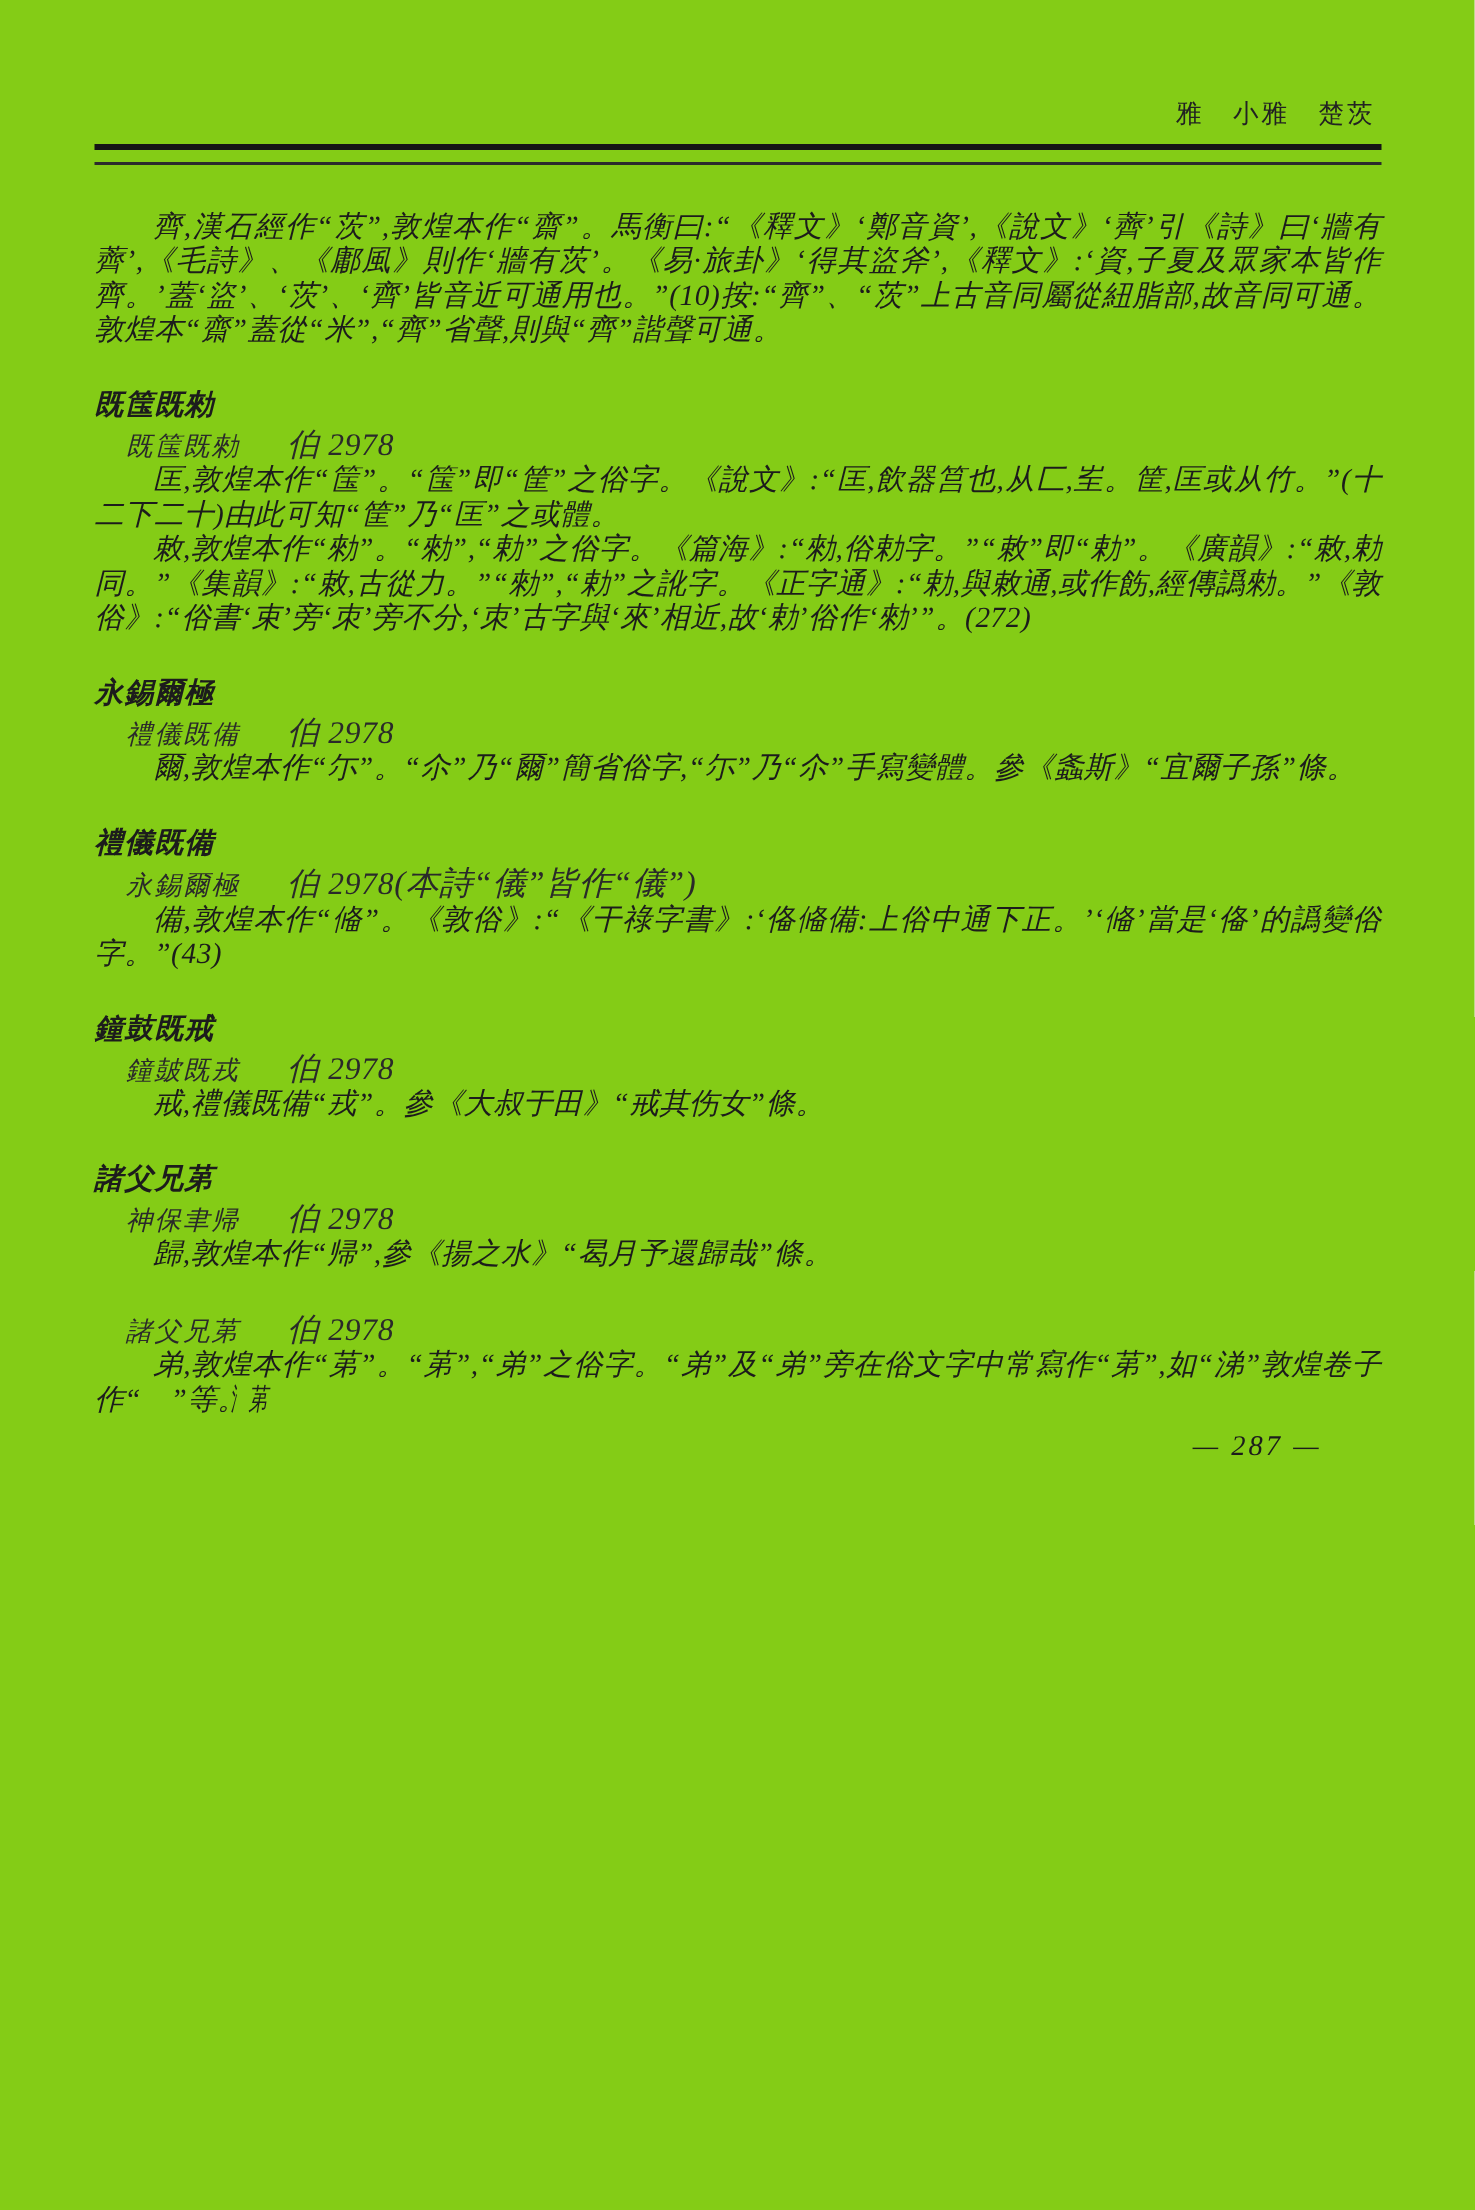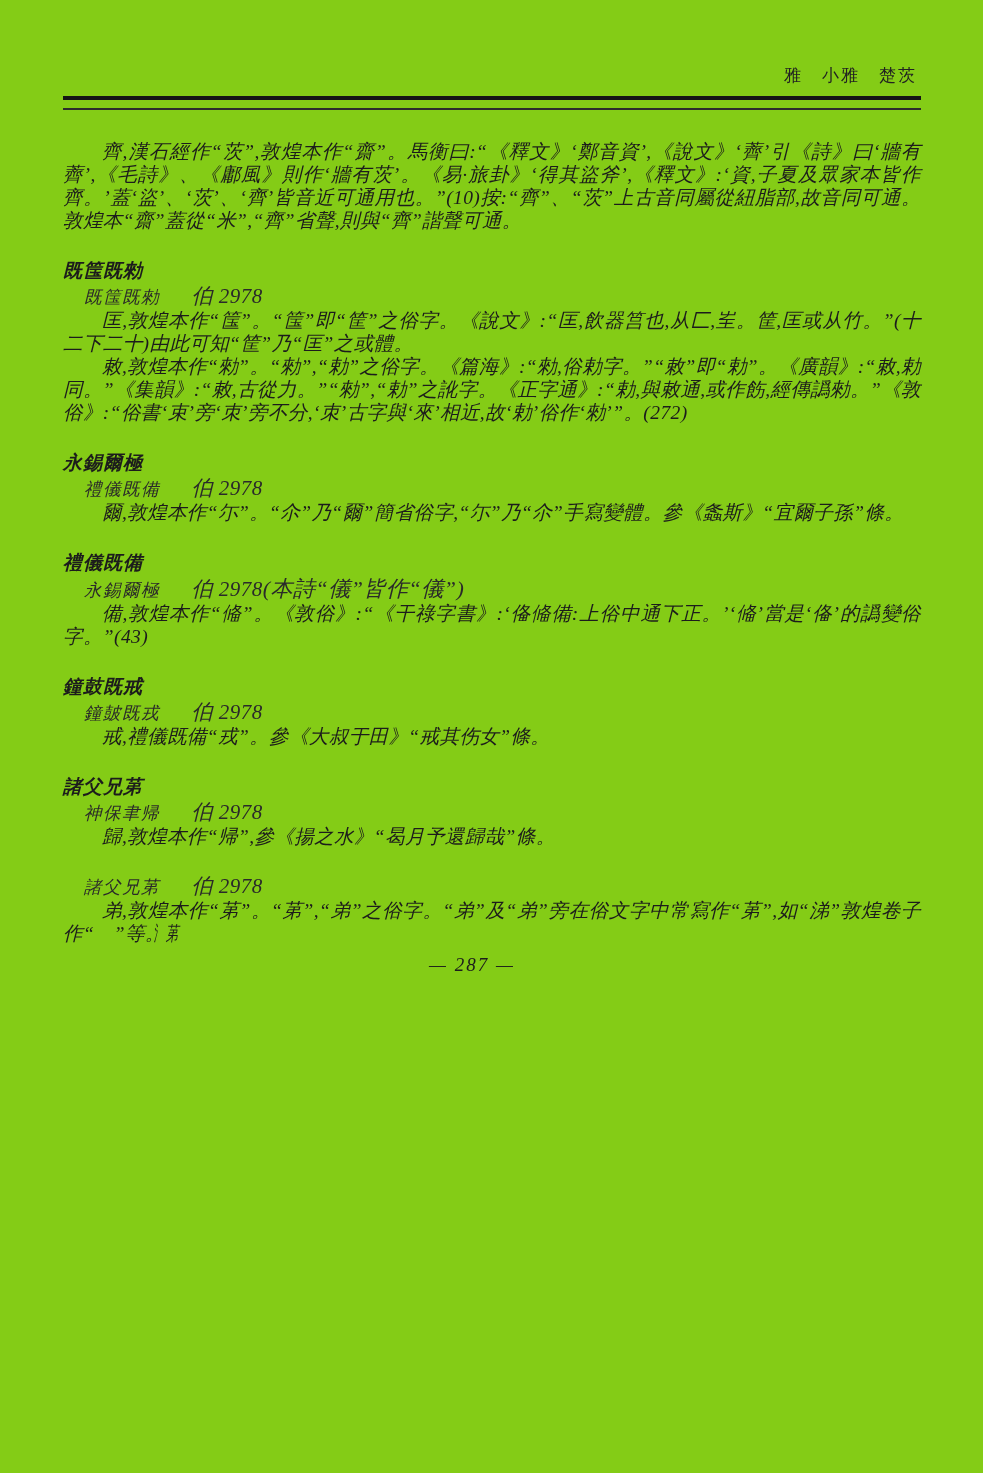--- a/index.html
+++ b/index.html
@@ -35,21 +35,21 @@
     margin:3px 0 0;padding-left:21px;
     font-size:17.5px;letter-spacing:1.5px;color:#2a2a2a;
   }
   .variant-line .src{margin-left:1.5em;letter-spacing:0.5px;font-size:21px;}
   .variant-line .src-note{letter-spacing:0.5px;font-size:22px;}
   
   .cc{display:inline-block;width:1em;white-space:nowrap;overflow:visible;vertical-align:baseline;}
   .cc .l{display:inline-block;width:.36em;transform:scaleX(.52);transform-origin:0 60%;}
   .cc .r{display:inline-block;width:.64em;transform:scaleX(.66);transform-origin:0 60%;}
   .page-number{
-    margin-top:8px;text-align:center;padding-right:40px;
+    margin-top:8px;text-align:right;padding-right:40px;
     font-size:19px;letter-spacing:2px;color:#1c1c1c;
   }
 </style>
 </head>
 <body>
 
 <div class="page">
 
   <div class="running-header">雅　小雅　楚茨</div>
   <div class="header-rule"></div>

